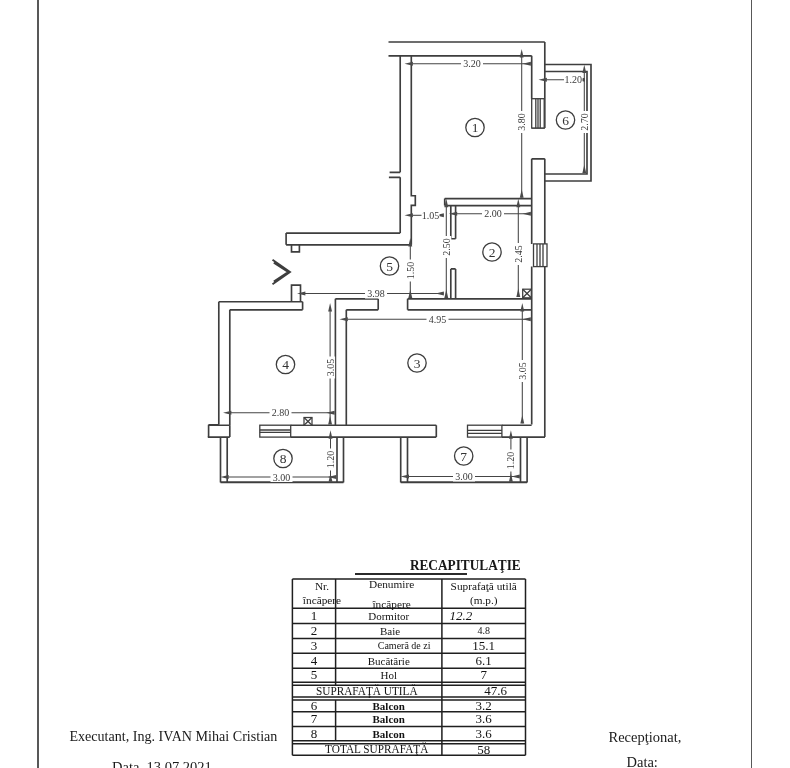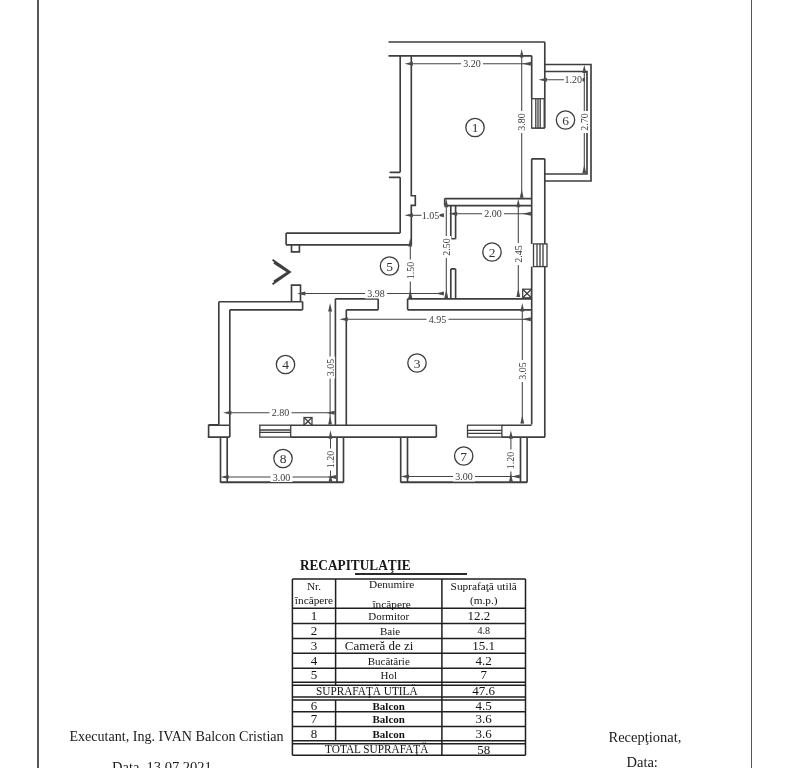--- a/index.html
+++ b/index.html
@@ -198,69 +198,69 @@
       <text x="463.7" y="460.7">7</text>
       <text x="283" y="463.2">8</text>
     </g>
     <g id="tablelines" stroke="#1f1f1f" stroke-width="1.5" fill="none">
       <path d="M292.4 578.9 V755.2 M525.5 578.9 V755.2 M441.9 578.9 V755.2"></path>
       <path d="M335.6 578.9 V685.3 M335.6 700 V740.7"></path>
       <path d="M292.4 578.9 H525.5 M292.4 608.3 H525.5 M292.4 623.5 H525.5 M292.4 638.5 H525.5 M292.4 653.3 H525.5 M292.4 668.2 H525.5 M292.4 682.3 H525.5 M292.4 685.3 H525.5 M292.4 697 H525.5 M292.4 700 H525.5 M292.4 711.8 H525.5 M292.4 726.4 H525.5 M292.4 740.7 H525.5 M292.4 743.7 H525.5 M292.4 755.2 H525.5"></path>
     </g>
   </svg>
 
-  <div class="abs" style="left:292px;top:556.2px;width:237px;text-align:left;">
+  <div class="abs" style="left:292px;top:556.2px;width:237px;text-align:right;">
     <span style="font-size:15.2px;font-weight:bold;color:#181818;display:inline-block;transform:scaleX(0.875);white-space:nowrap;">RECAPITULAŢIE</span>
   </div>
   <div class="abs" style="left:354.5px;top:572.9px;width:112px;height:1.9px;background:#2a2a2a;"></div>
 
   <div id="tabletext" style="font-size:11px;color:#141414;">
-    <div class="tctr" style="left:292.4px;top:579.9px;width:43.2px;height:28px;line-height:13.4px;font-size:11.3px;">Nr.<br>încăpere</div>
+    <div class="tctr" style="left:292.4px;top:579.9px;width:43.2px;height:28px;line-height:13.4px;font-size:11.3px;padding-left:8px;">Nr.<br>încăpere</div>
     <div class="tctr" style="left:335.6px;top:579.9px;width:112px;height:28px;line-height:20px;font-size:11.3px;">Denumire<br>încăpere</div>
     <div class="tctr" style="left:441.9px;top:579.9px;width:83.6px;height:28px;line-height:13.4px;font-size:11.3px;">Suprafaţă utilă<br>(m.p.)</div>
 
     <div class="tctr" style="left:292.4px;top:608.8px;width:43.2px;height:14.2px;font-size:13px;">1</div>
     <div class="tctr" style="left:335.6px;top:608.8px;width:106.3px;height:14.2px;">Dormitor</div>
-    <div class="tctr" style="left:437px;top:608.8px;width:83.6px;height:14.2px;font-size:13px;">12.2</div>
+    <div class="tctr" style="left:419px;top:608.8px;width:83.6px;height:14.2px;font-size:13px;font-style:italic;">12.2</div>
 
     <div class="tctr" style="left:292.4px;top:623.9px;width:43.2px;height:14.2px;font-size:13px;">2</div>
     <div class="tctr" style="left:335.6px;top:623.9px;width:109px;height:14.2px;">Baie</div>
     <div class="tctr" style="left:441.9px;top:623.9px;width:83.6px;height:14.2px;font-size:10px;">4.8</div>
 
     <div class="tctr" style="left:292.4px;top:638.9px;width:43.2px;height:14.2px;font-size:13px;">3</div>
-    <div class="tctr" style="left:326px;top:638.9px;width:106.3px;height:14.2px;font-size:13px;">Cameră de zi</div>
+    <div class="tctr" style="left:351px;top:638.9px;width:106.3px;height:14.2px;font-size:10px;">Cameră de zi</div>
     <div class="tctr" style="left:441.9px;top:638.9px;width:83.6px;height:14.2px;font-size:13px;text-align:right;">15.1</div>
 
     <div class="tctr" style="left:292.4px;top:653.7px;width:43.2px;height:14.2px;font-size:13px;">4</div>
     <div class="tctr" style="left:335.6px;top:653.7px;width:106.3px;height:14.2px;">Bucătărie</div>
-    <div class="tctr" style="left:441.9px;top:653.7px;width:83.6px;height:14.2px;font-size:13px;">4.2</div>
+    <div class="tctr" style="left:441.9px;top:653.7px;width:83.6px;height:14.2px;font-size:13px;">6.1</div>
 
     <div class="tctr" style="left:292.4px;top:668.6px;width:43.2px;height:13.5px;font-size:13px;">5</div>
     <div class="tctr" style="left:335.6px;top:668.6px;width:106.3px;height:13.5px;">Hol</div>
     <div class="tctr" style="left:441.9px;top:668.6px;width:83.6px;height:13.5px;font-size:13px;">7</div>
 
     <div class="tctr" style="left:292.4px;top:685.7px;width:149.5px;height:11px;font-size:13px;">
       <span style="font-size:12.4px;transform:scaleX(0.91);display:inline-block;white-space:nowrap;">SUPRAFAŢĂ UTILĂ</span>
     </div>
-    <div class="tctr" style="left:441.9px;top:685.7px;width:83.6px;height:11px;font-size:13px;">47.6</div>
+    <div class="tctr" style="left:441.9px;top:685.7px;width:83.6px;height:11px;font-size:13px;padding-left:12px;">47.6</div>
 
     <div class="tctr" style="left:292.4px;top:700.4px;width:43.2px;height:11px;font-size:13px;">6</div>
     <div class="tctr" style="left:335.6px;top:700.4px;width:106.3px;height:11px;font-weight:bold;">Balcon</div>
-    <div class="tctr" style="left:441.9px;top:700.4px;width:83.6px;height:11px;font-size:13px;">4.5</div>
+    <div class="tctr" style="left:441.9px;top:700.4px;width:83.6px;height:11px;font-size:13px;">3.2</div>
 
     <div class="tctr" style="left:292.4px;top:712.2px;width:43.2px;height:14px;font-size:13px;">7</div>
     <div class="tctr" style="left:335.6px;top:712.2px;width:106.3px;height:14px;font-weight:bold;">Balcon</div>
     <div class="tctr" style="left:441.9px;top:712.2px;width:83.6px;height:14px;font-size:13px;">3.6</div>
 
     <div class="tctr" style="left:292.4px;top:726.8px;width:43.2px;height:13.5px;font-size:13px;">8</div>
     <div class="tctr" style="left:335.6px;top:726.8px;width:106.3px;height:13.5px;font-weight:bold;">Balcon</div>
     <div class="tctr" style="left:441.9px;top:726.8px;width:83.6px;height:13.5px;font-size:13px;">3.6</div>
 
     <div class="tctr" style="left:292.4px;top:744.1px;width:168px;height:11px;font-size:13px;">
       <span style="font-size:12.4px;transform:scaleX(0.91);display:inline-block;white-space:nowrap;">TOTAL SUPRAFAŢĂ</span>
     </div>
     <div class="tctr" style="left:441.9px;top:744.1px;width:83.6px;height:11px;font-size:13px;">58</div>
   </div>
 
-  <div class="abs" style="left:69.4px;top:728px;font-size:14.1px;color:#1a1a1a;white-space:nowrap;">Executant, Ing. IVAN Balcon Cristian</div>
+  <div class="abs" style="left:69.4px;top:728px;font-size:14.1px;color:#1a1a1a;white-space:nowrap;">Executant, Ing. IVAN Mihai Cristian</div>
   <div class="abs" style="left:608.5px;top:729px;width:90px;font-size:14.5px;color:#1a1a1a;">Recepţionat,</div>
   <div class="abs" style="left:626.5px;top:753.8px;width:60px;font-size:14.5px;color:#1a1a1a;">Data:</div>
   <div class="abs" style="left:112px;top:759.3px;width:140px;font-size:14.5px;color:#1a1a1a;white-space:nowrap;">Data&nbsp;&nbsp;13.07.2021</div>
 
 </body></html>

